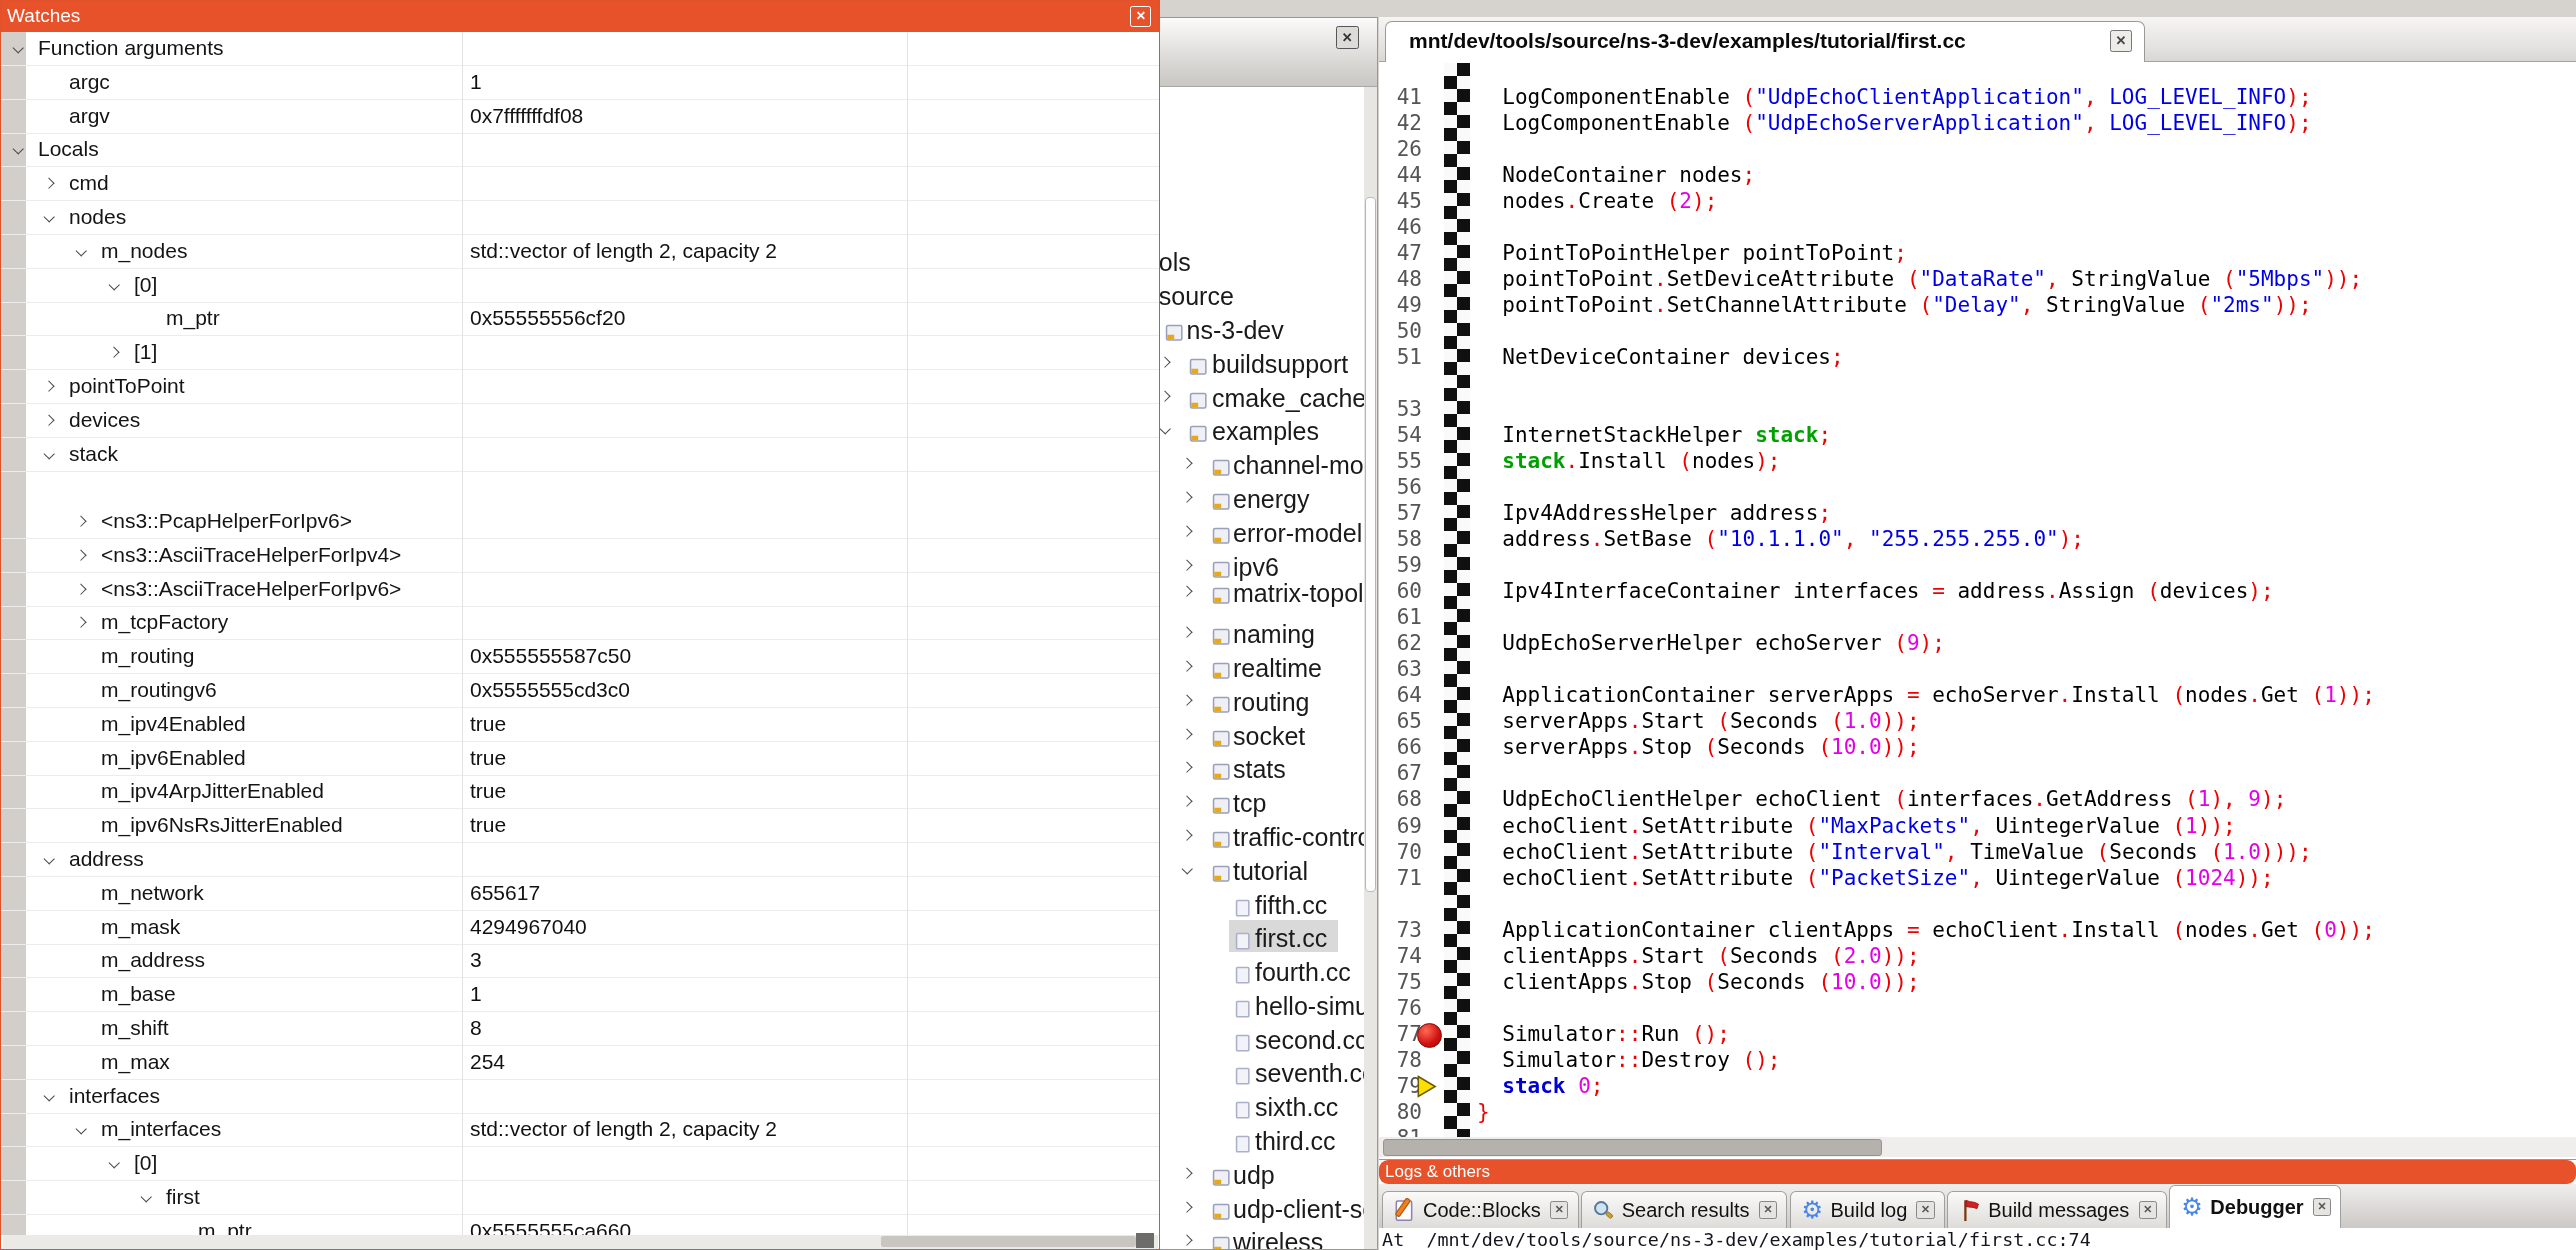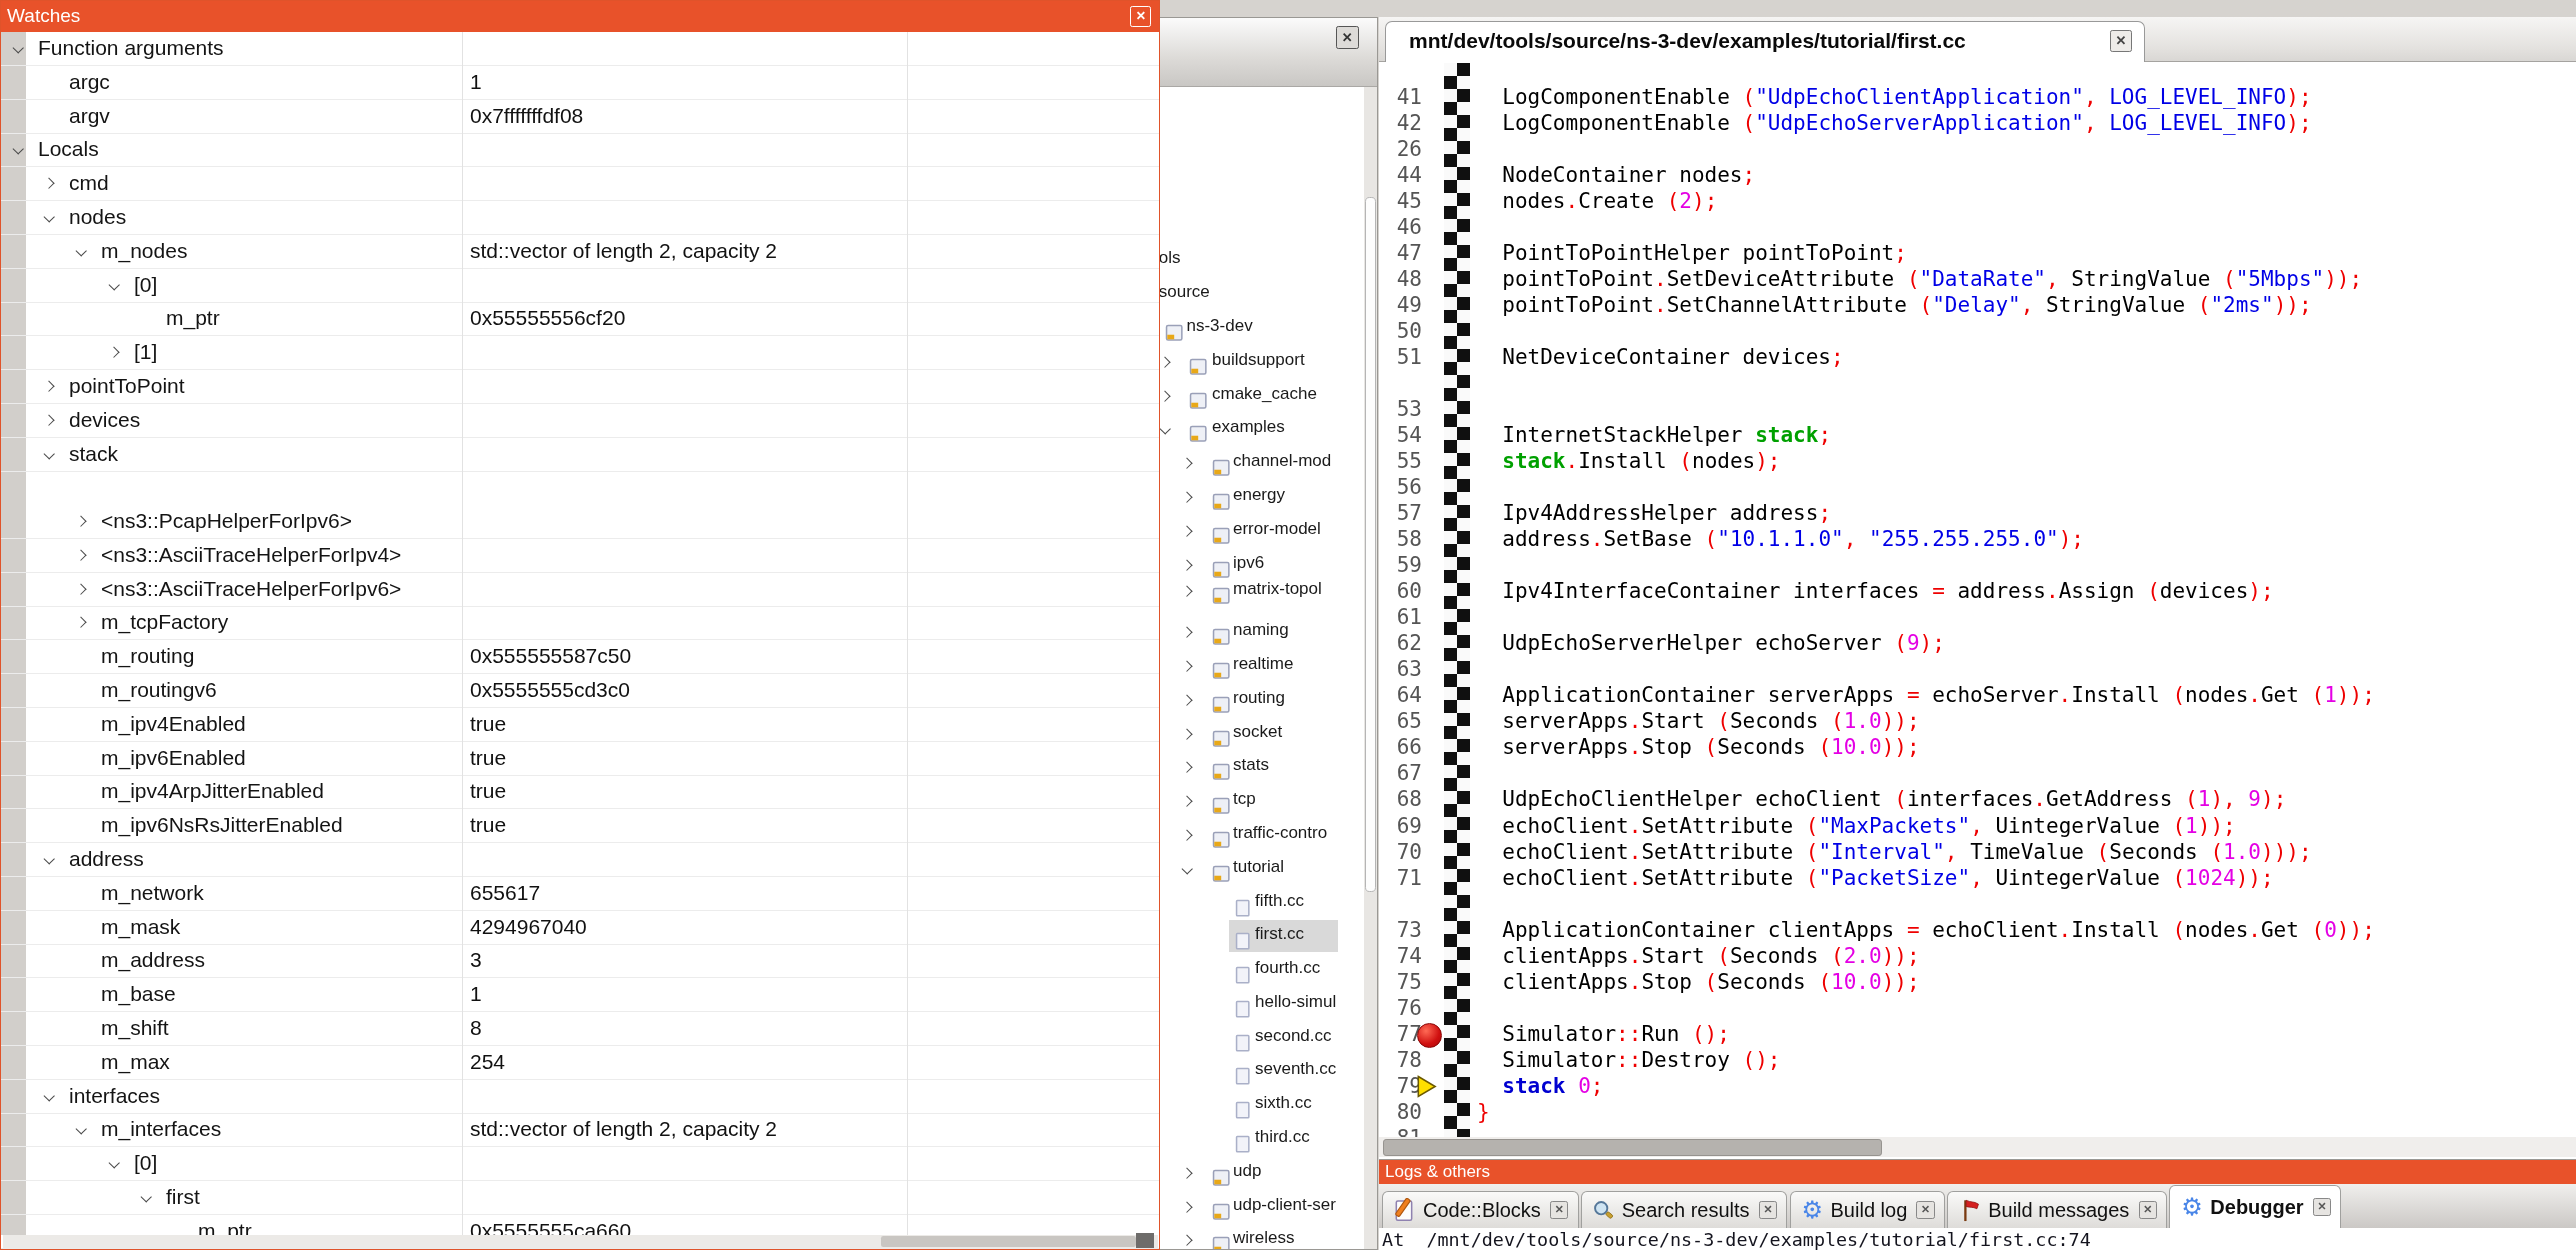--- a/index.html
+++ b/index.html
@@ -17,21 +17,21 @@
 
   
   #mgmt{position:absolute;left:1154px;top:17px;width:224px;height:1233px;
         background:#ffffff;border:0.8px solid #9a9894;box-sizing:border-box;}
   .mgmt-header{position:absolute;left:0;top:0;right:0;height:68px;
         background:linear-gradient(#fbfbfb,#dcdad7 60%,#c9c7c4);
         border-bottom:1.5px solid #aaa8a5;}
   .mgmt-header .xbox{position:absolute;right:18.4px;top:7.7px;width:23px;height:23px;
         border:1.5px solid #555;background:#dddbd8;color:#333;border-radius:2.3px;}
   .mgmt-body{position:absolute;left:0;top:69px;right:13px;bottom:0;overflow:hidden;
-        font-size:17px;color:#1a1a1a;}
+        font-size:25px;color:#1a1a1a;}
   .t-row{position:absolute;left:0;height:34px;width:100%;display:block;}
   .t-row .lbl{position:absolute;top:3.8px;white-space:pre;}
   .t-row .sel{position:absolute;left:74px;top:0;width:109px;height:32px;background:#d9d9d9;}
   .t-row .ch{position:absolute;top:11.5px;}
   .t-row svg{position:absolute;top:6.1px;}
   .mgmt-scroll{position:absolute;right:0;top:69px;width:13px;bottom:0;background:#e8e6e3;}
   .mgmt-thumb{position:absolute;left:0.8px;width:10.8px;top:110px;height:695px;
         background:#fdfdfd;border:0.8px solid #b5b5b5;border-radius:4.6px;box-sizing:border-box;}
 
   
@@ -63,21 +63,21 @@
   .bp{position:absolute;left:38px;width:23px;height:23px;border-radius:50%;
       background:radial-gradient(circle at 35% 30%,#ff6a55,#d01010 60%,#a80606);border:0.8px solid #8a0505;}
   .cur-arrow{position:absolute;left:37px;}
   .hscroll{position:absolute;left:0;top:1120px;right:0;height:20px;background:#f0eeec;}
   .hthumb{position:absolute;left:3.8px;top:1.5px;width:499px;height:17px;background:#b5b2ae;
       border:0.8px solid #96938f;border-radius:3.1px;box-sizing:border-box;}
 
   
   #logs{position:absolute;left:1379px;top:1159px;width:1197px;height:91px;background:#fff;
         border-top:0.8px solid #9a9894;}
-  .logs-header{position:absolute;left:0;top:0;right:0;height:24px;background:#e8522a;}
+  .logs-header{position:absolute;left:0;top:0;right:0;height:24px;background:#e8522a;border-radius:9px;}
   .logs-header span{position:absolute;left:6.1px;top:2.3px;color:#fff;font-size:17px;}
   .logs-tabs{position:absolute;left:0;top:24px;right:0;height:45px;
         background:linear-gradient(#f0efed,#cbc8c5);border-bottom:1.5px solid #999;
         box-sizing:border-box;display:flex;align-items:flex-end;padding-left:3.1px;}
   .ltab{position:relative;height:37px;margin-right:2.3px;background:linear-gradient(#fafaf9,#dedcd9);
         border:1.5px solid #a0a09e;border-bottom:none;border-radius:6.1px 6.1px 0 0;
         display:flex;align-items:center;padding:0 9.2px;box-sizing:border-box;font-size:20px;color:#111;}
   .ltab.active{height:43px;background:#ffffff;font-weight:bold;}
   .ltab .licon{display:flex;align-items:center;justify-content:center;width:24.6px;height:24.6px;margin-right:6.1px;}
   .ltab .gear{font-family:"DejaVu Sans",sans-serif;font-size:24px;color:#4a86e8;line-height:1;}

